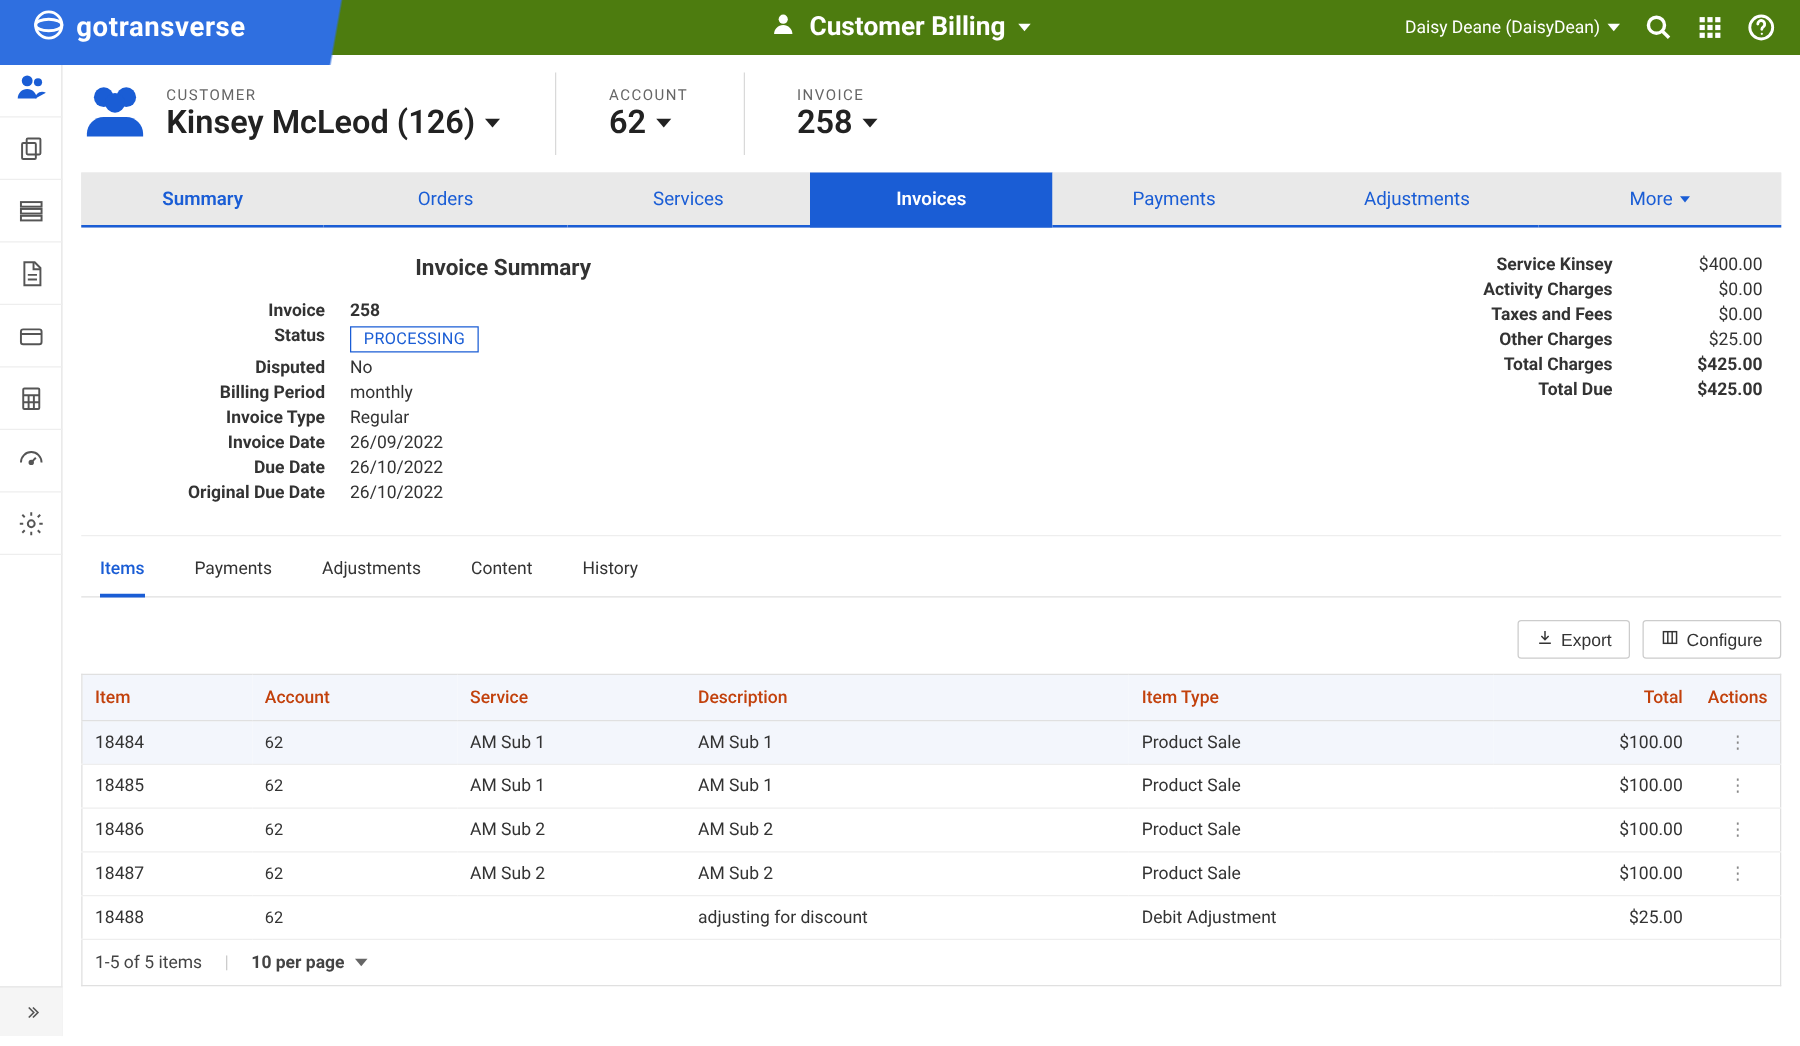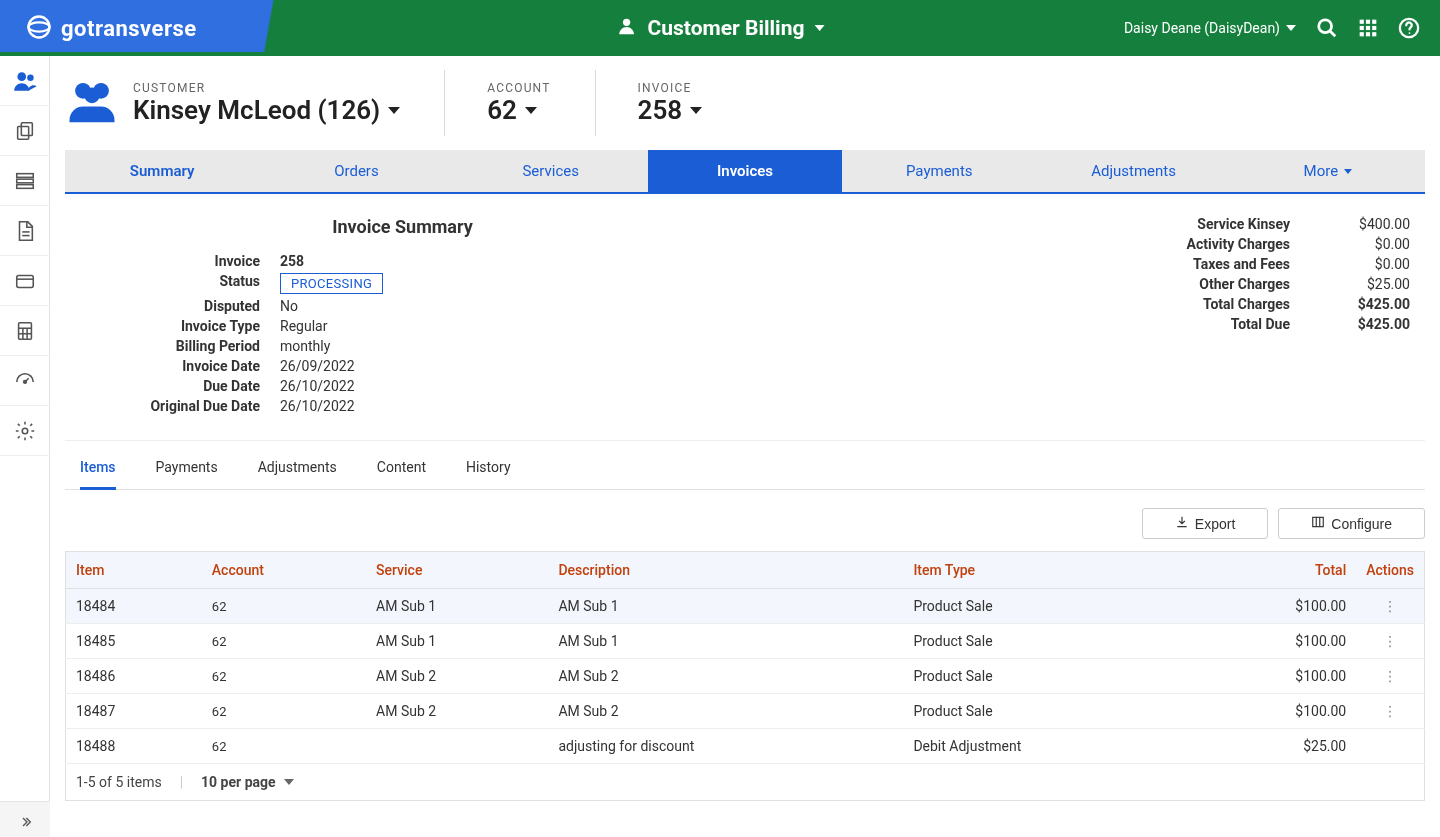--- a/index.html
+++ b/index.html
@@ -1,18 +1,18 @@
 <!DOCTYPE html>
 <html><head>
 <meta charset="utf-8">
 <style>
 * { box-sizing: border-box; margin: 0; padding: 0; }
 body { font-family: -apple-system, BlinkMacSystemFont, "Segoe UI", Roboto, Helvetica, Arial, sans-serif; font-size: 14px; color: #333; background: #fff; }
 
-.topbar { height: 56px; background: #15803d; color: #fff; display: flex; align-items: center; position: relative; }
+.topbar { height: 44px; background: #4d7c0f; color: #fff; display: flex; align-items: center; position: relative; }
 .topbar .diag { position: absolute; top: 0; left: 0; width: 380px; height: 52px; background: linear-gradient(100deg, #2f6fe0 0, #2f6fe0 70%, transparent 70.5%); }
 .topbar .logo-wrap { display: flex; align-items: center; gap: 8px; padding-left: 25px; position: relative; z-index: 1; }
 .topbar .logo-wrap svg { width: 28px; height: 28px; }
 .topbar .logo-text { font-size: 22px; font-weight: 700; letter-spacing: 0.5px; }
 .topbar .center { position: absolute; left: 50%; transform: translateX(-50%); display: flex; align-items: center; gap: 10px; font-size: 21px; font-weight: bold; }
 .topbar .right { margin-left: auto; display: flex; align-items: center; gap: 20px; padding-right: 20px; }
 .topbar .right .username { font-size: 14px; }
 .topbar .icon-btn { cursor: pointer; display: flex; align-items: center; }
 
 .shell { display: flex; min-height: calc(100vh - 52px); }
@@ -52,21 +52,21 @@
 .status-chip { display: inline-block; border: 1px solid #1A5DD5; color: #1A5DD5; padding: 2px 10px; font-size: 13px; letter-spacing: 0.3px; }
 .totals .kv-row .k { width: auto; flex: 1; text-align: right; padding-right: 0; }
 .totals .kv-row .v { width: 120px; text-align: right; flex: 0 0 auto; padding-left: 20px; }
 .totals .bold .v, .totals .bold .k { font-weight: 700; }
 
 .subtabs { display: flex; gap: 40px; border-bottom: 1px solid #e0e0e0; padding: 0 15px; margin-top: 6px;}
 .subtabs .stab { padding: 12px 0 12px; cursor: pointer; color: #333; }
 .subtabs .stab.active { color: #1A5DD5; border-bottom: 3px solid #1A5DD5; font-weight: 500; margin-bottom:-1px;}
 
 .table-actions { display: flex; justify-content: flex-end; gap: 10px; margin: 18px 0 12px; }
-.btn-outline { border: 1px solid #ccc; background: #fff; padding: 6px 32px; border-radius: 3px; cursor: pointer; display: inline-flex; align-items: center; gap: 6px; color: #333; font-size: 14px;}
+.btn-outline { border: 1px solid #ccc; background: #fff; padding: 6px 14px; border-radius: 3px; cursor: pointer; display: inline-flex; align-items: center; gap: 6px; color: #333; font-size: 14px;}
 
 table.items { width: 100%; border-collapse: collapse; border: 1px solid #e0e0e0; }
 table.items th { background: #f3f6fc; text-align: left; padding: 10px 10px; font-weight: 500; color: #c2410c; border-bottom: 1px solid #e0e0e0; font-size: 14px;}
 table.items th.nright, table.items td.nright { text-align: right; }
 table.items td { padding: 9px 10px; border-bottom: 1px solid #eee; color: #333; }
 table.items tbody tr.hl { background: #f3f6fc; }
 table.items td.actions { text-align: center; width: 54px;}
 .kebab { display:inline-block; cursor:pointer; color:#888; line-height:1;}
 
 .table-footer { display:flex; align-items:center; gap:18px; padding:10px 10px; border:1px solid #e0e0e0; border-top:none; color:#444; }
@@ -257,26 +257,26 @@
             </div>
             <div class="kv-row">
               <div class="k">Status</div>
               <div class="v"><span class="status-chip">PROCESSING</span></div>
             </div>
             <div class="kv-row">
               <div class="k">Disputed</div>
               <div class="v">No</div>
             </div>
             <div class="kv-row">
+              <div class="k">Billing Period</div>
+              <div class="v">monthly</div>
+            </div>
+            <div class="kv-row">
               <div class="k">Invoice Type</div>
               <div class="v">Regular</div>
-            </div>
-            <div class="kv-row">
-              <div class="k">Billing Period</div>
-              <div class="v">monthly</div>
             </div>
             <div class="kv-row">
               <div class="k">Invoice Date</div>
               <div class="v">26/09/2022</div>
             </div>
             <div class="kv-row">
               <div class="k">Due Date</div>
               <div class="v">26/10/2022</div>
             </div>
             <div class="kv-row">

